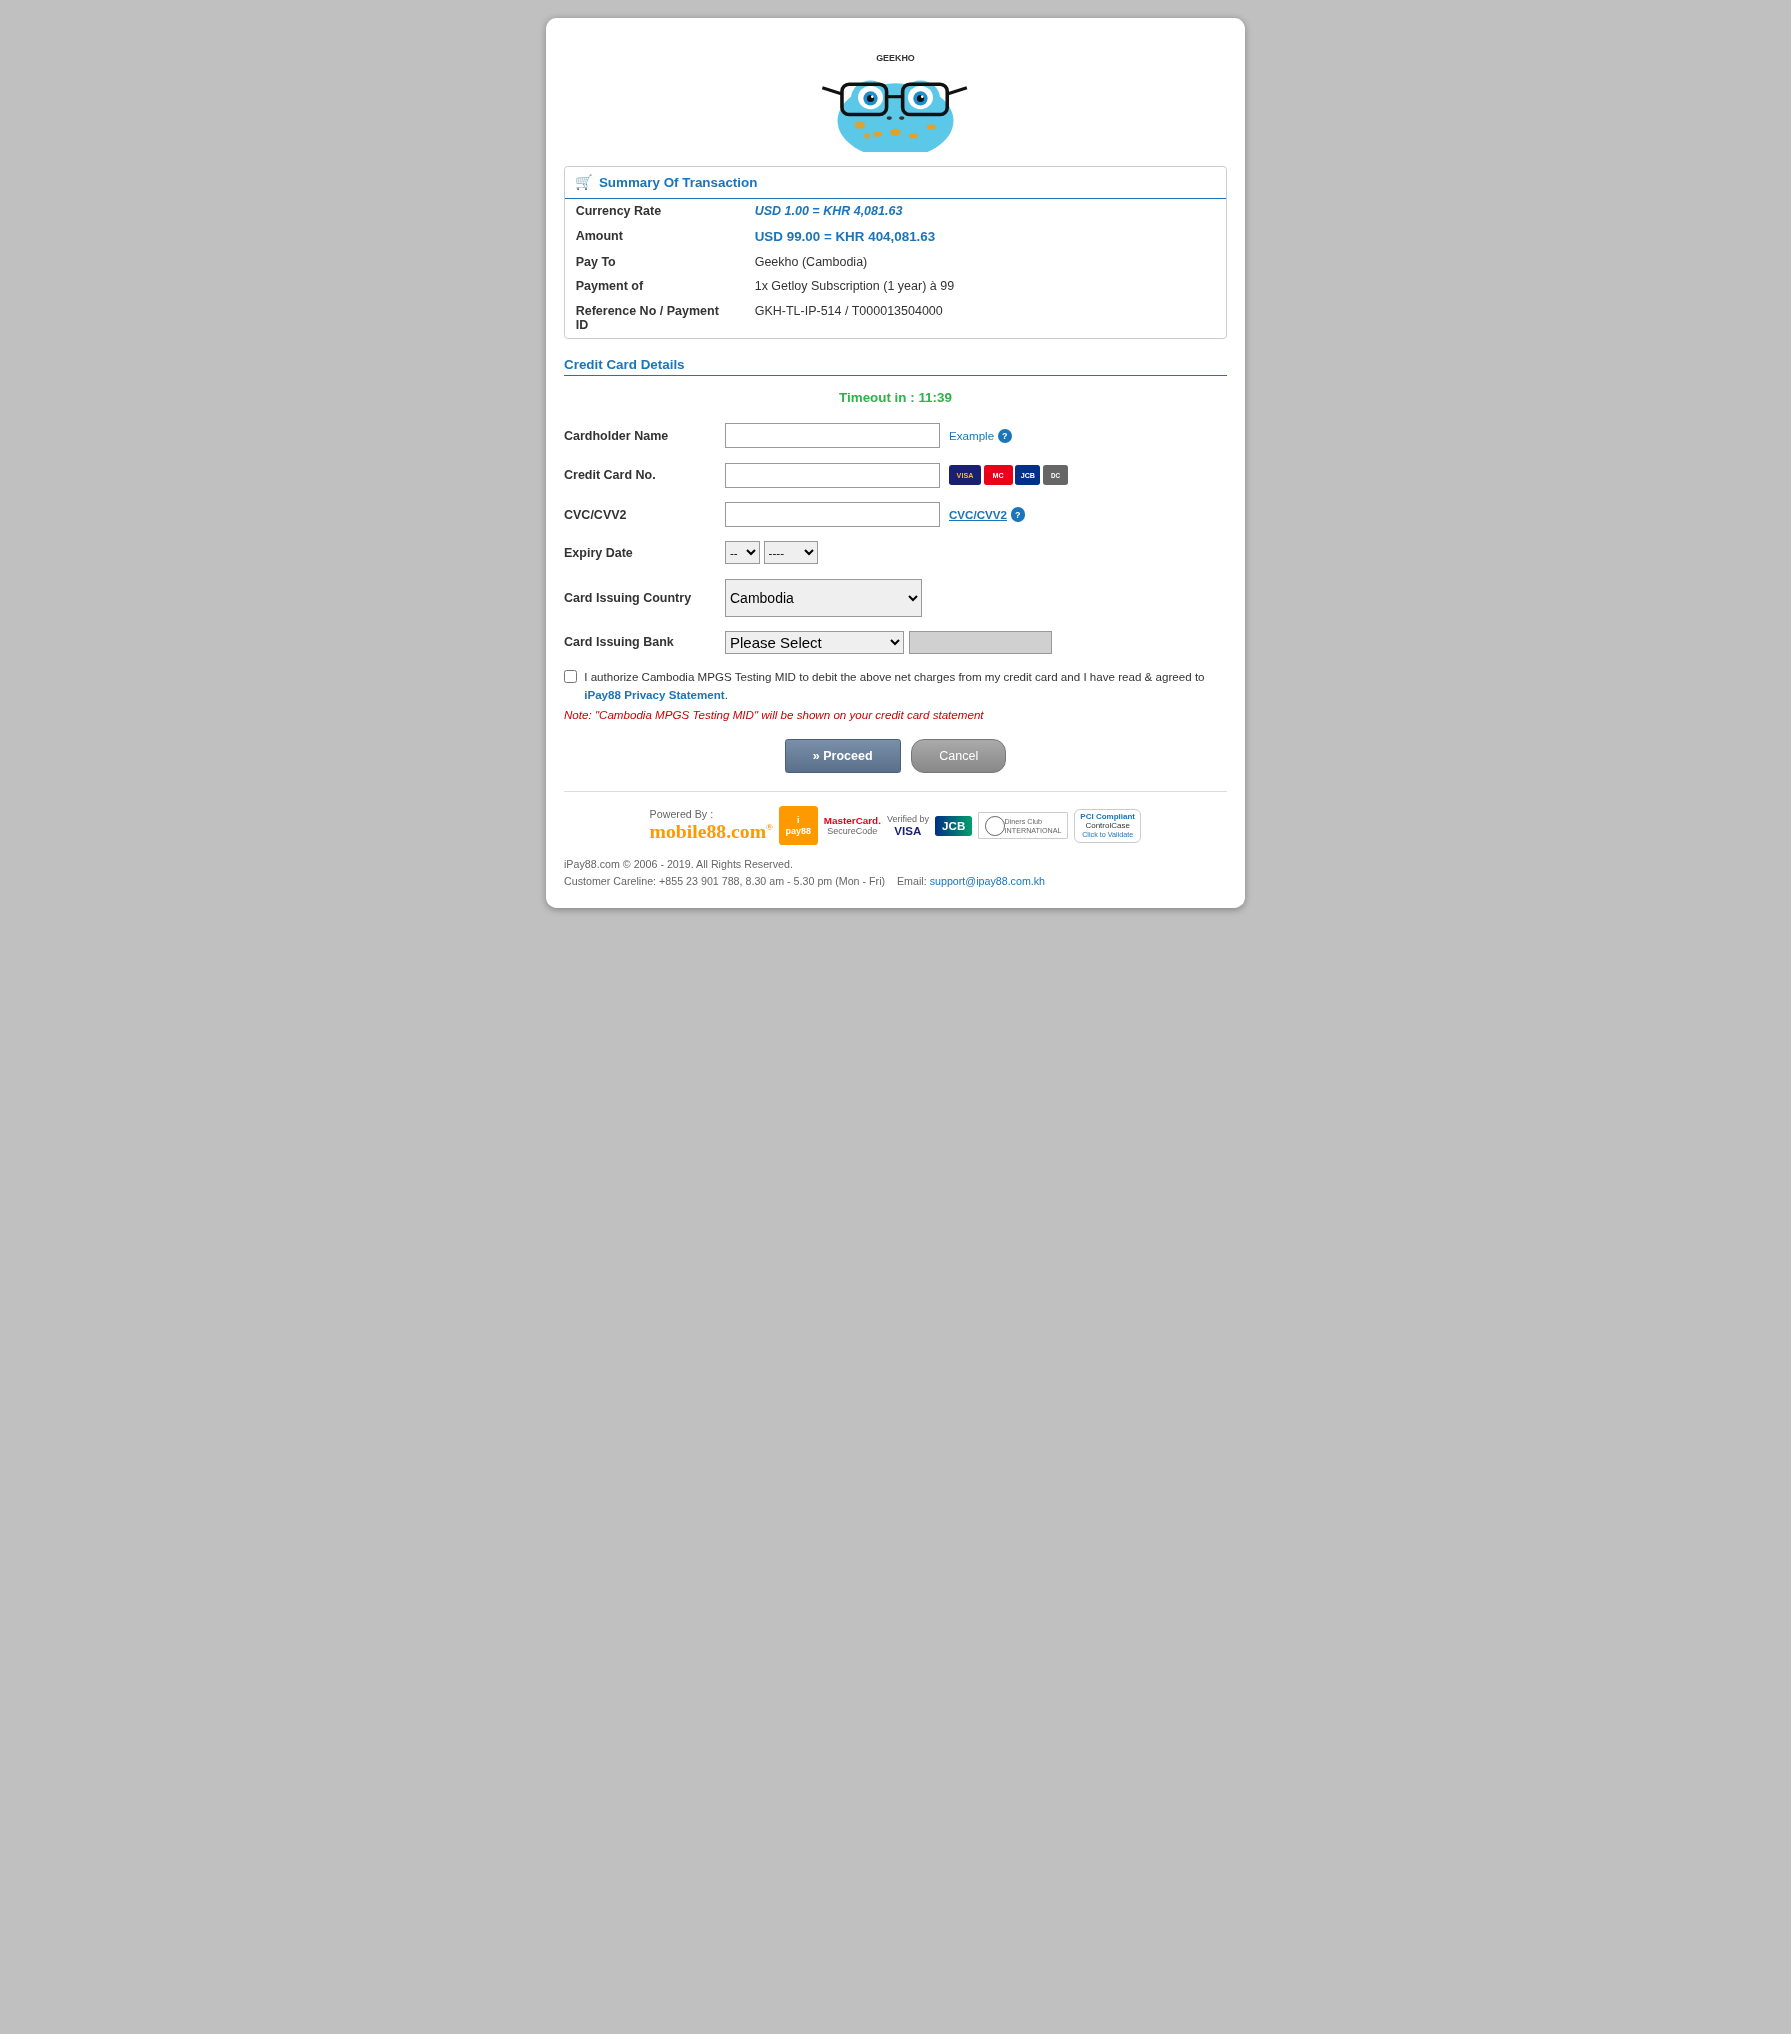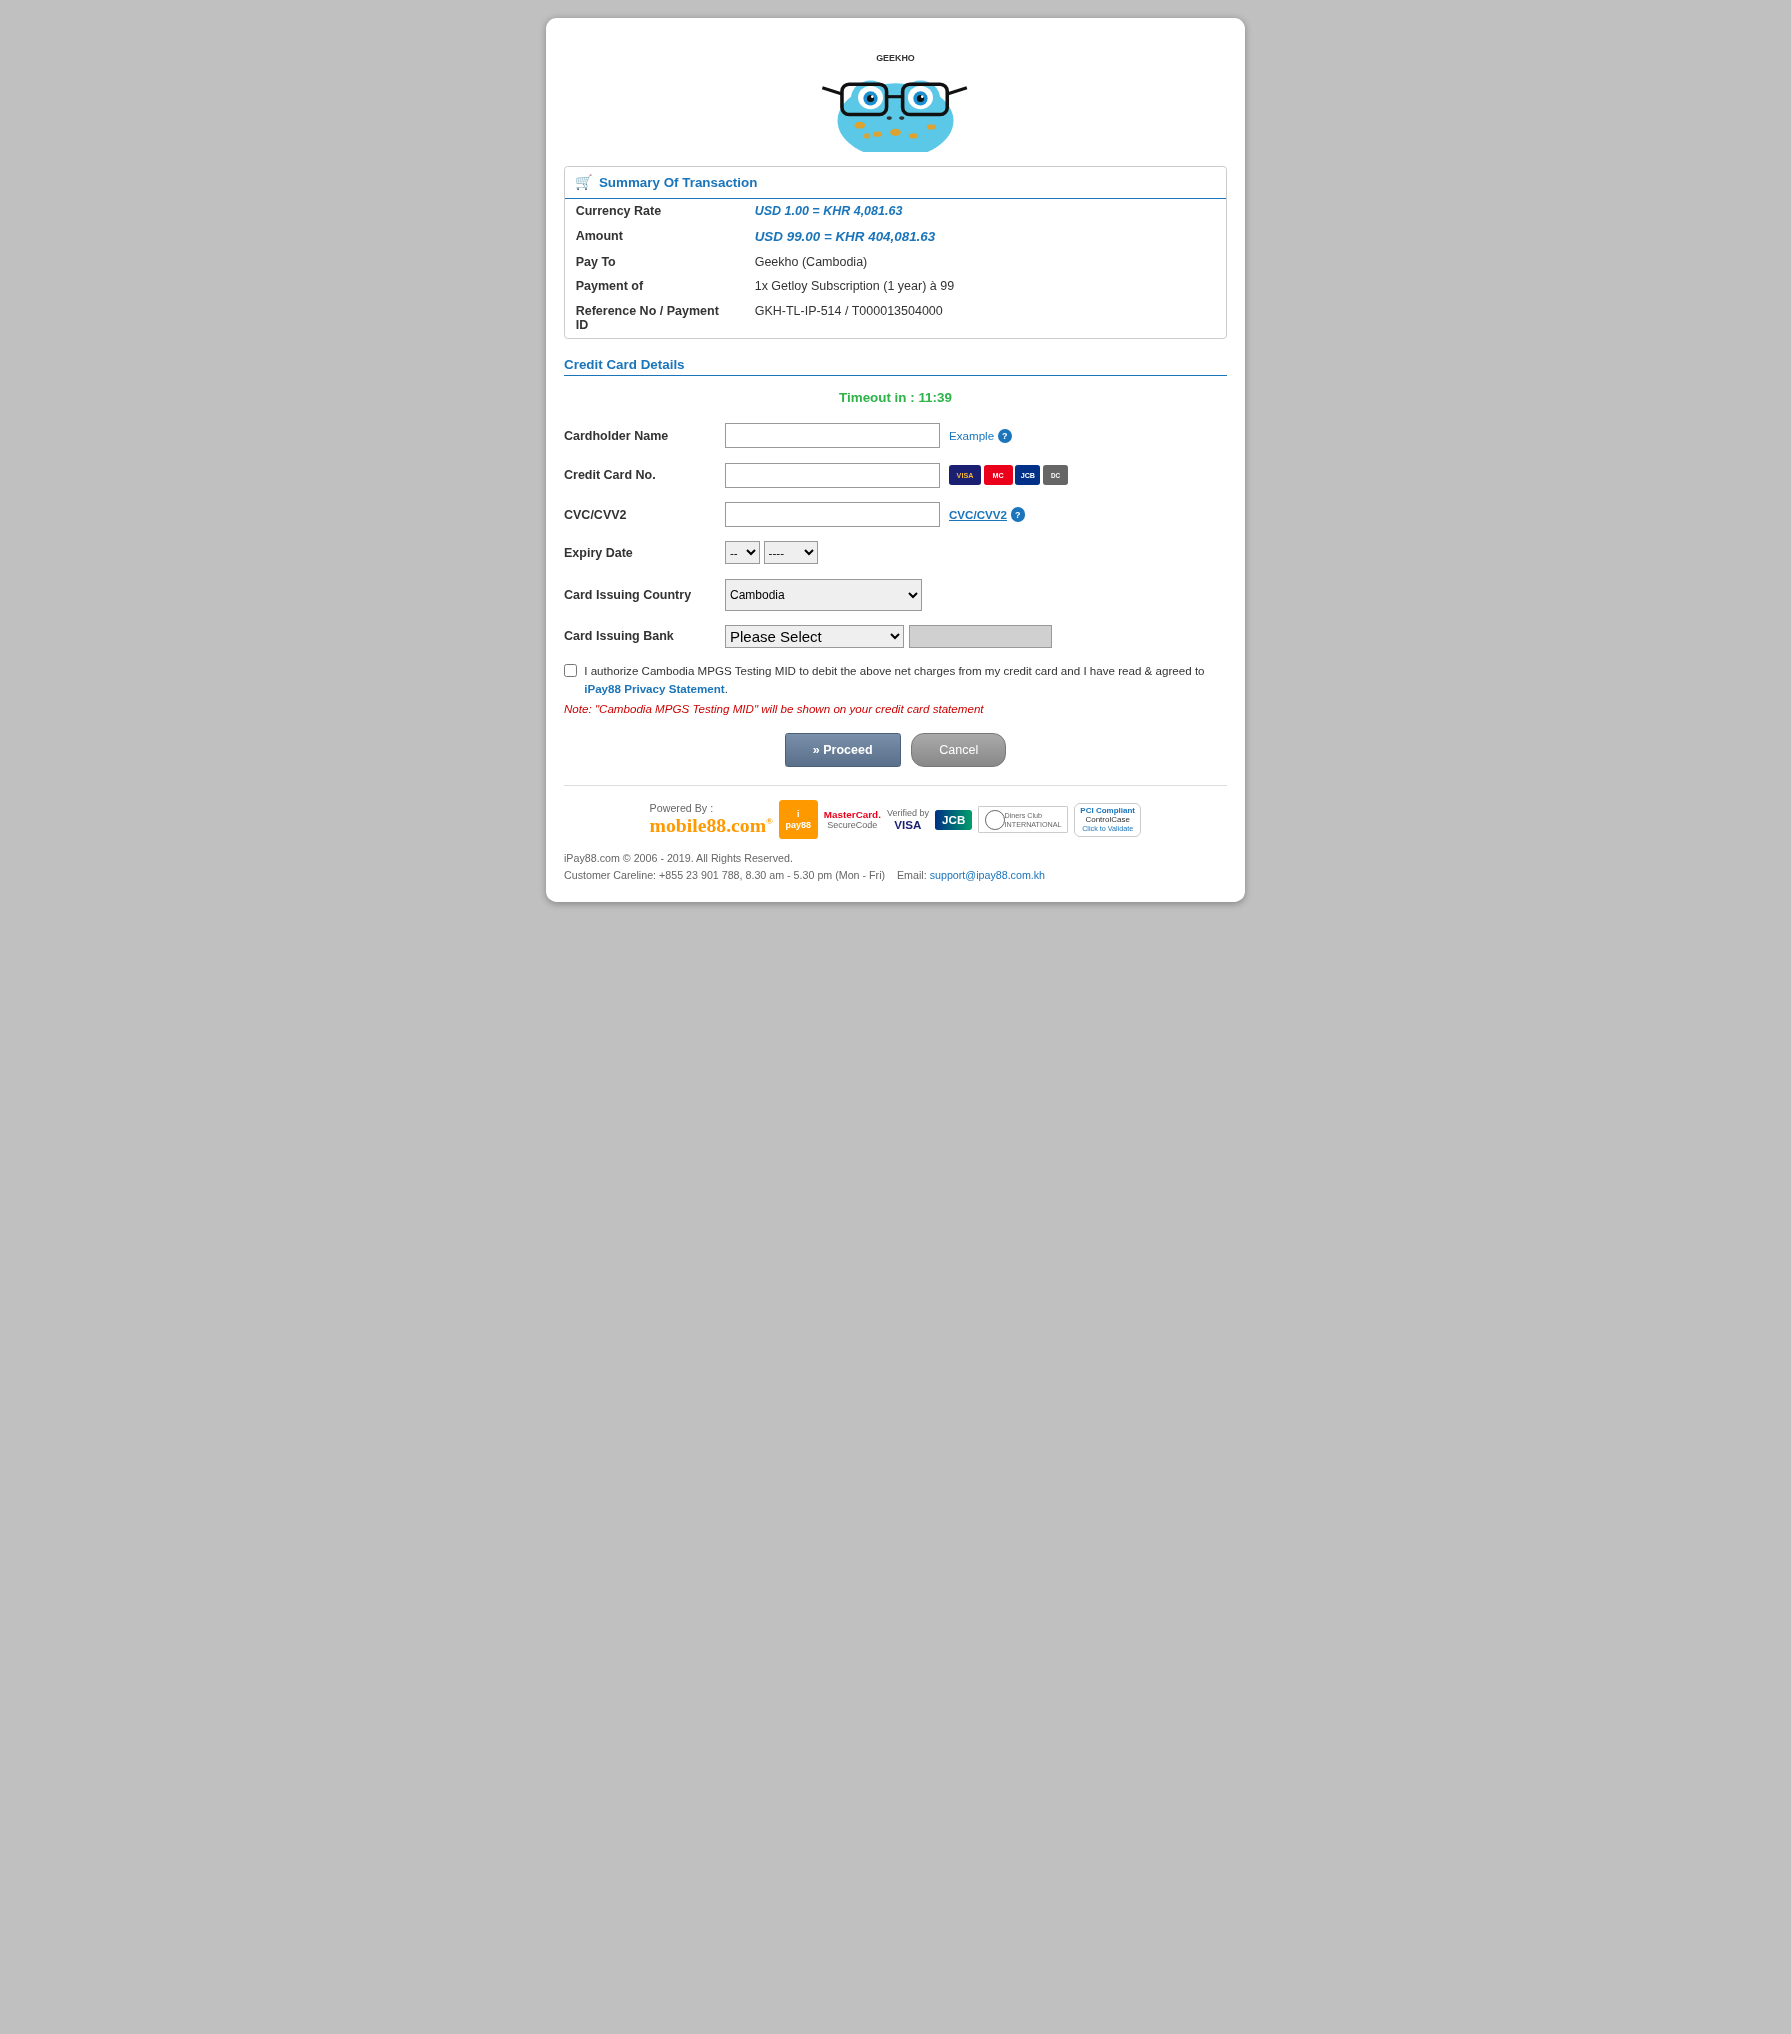--- a/index.html
+++ b/index.html
@@ -68,21 +68,20 @@
     .summary-table tr td:last-child {
       color: #333;
     }
     .rate-value {
       color: #1a75bb;
       font-style: italic;
       font-weight: bold;
     }
     .amount-value {
       color: #1a75bb;
-      font-style: italic;
       font-weight: bold;
       font-size: 13.4px;
     }
     
     .cc-section-header {
       color: #1a75bb;
       font-weight: bold;
       font-size: 13.4px;
       border-bottom: 0.9px solid #1a75bb;
       padding-bottom: 3.6px;
@@ -166,23 +165,23 @@
       align-items: center;
       gap: 3.6px;
     }
     .expiry-select {
       height: 23px;
       border: 0.9px solid #999;
       font-size: 11.6px;
     }
     .country-select {
       width: 197px;
-      height: 32px;
+      height: 38px;
       border: 0.9px solid #999;
-      font-size: 12px;
+      font-size: 14px;
     }
     .bank-select {
       width: 179px;
       height: 23px;
       border: 0.9px solid #999;
       font-size: 15px;
     }
     .bank-text-input {
       width: 143px;
       height: 23px;

